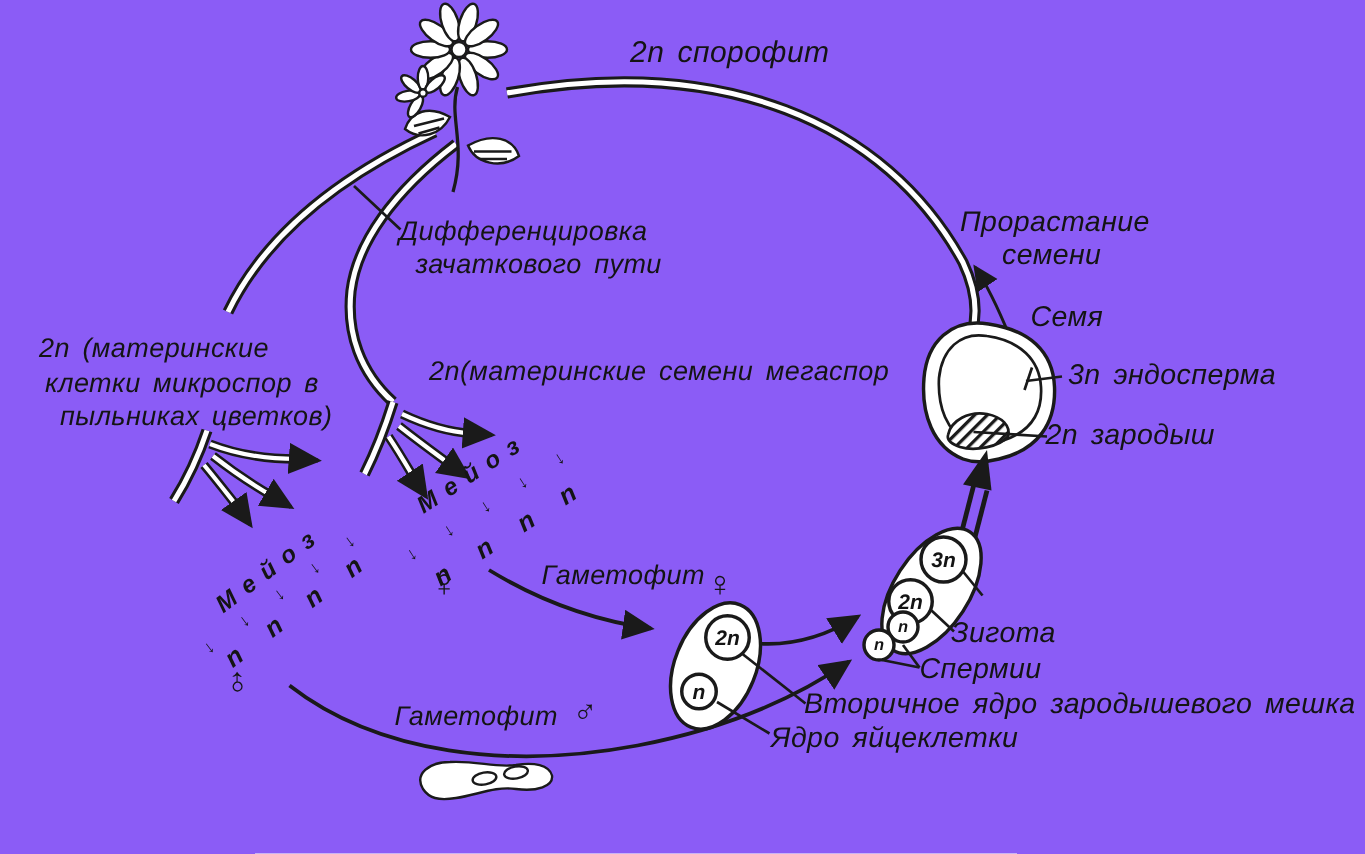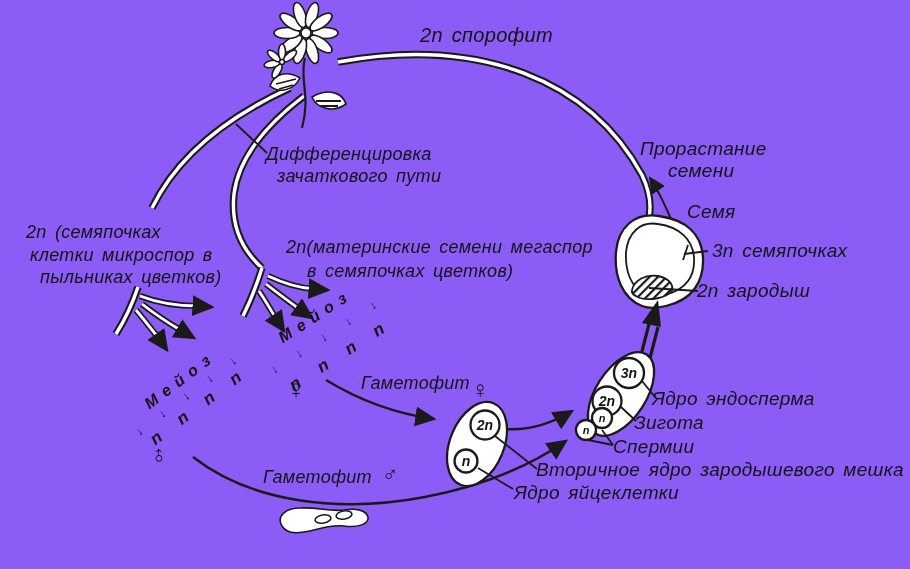--- a/index.html
+++ b/index.html
@@ -164,29 +164,28 @@
 
   <span class="lbl big" style="left:420px;top:24px;">2n спорофит</span>
 
   <span class="lbl" style="left:266px;top:144px;text-align:center;">Дифференцировка</span>
   <span class="lbl md" style="left:640px;top:138px;">Прорастание</span>
 
   <span class="lbl" style="left:277px;top:166px;">зачаткового пути</span>
   <span class="lbl md" style="left:668px;top:160px;">семени</span>
 
   <span class="lbl md" style="left:687px;top:201px;">Семя</span>
-  <span class="lbl md" style="left:712px;top:240px;">3n семяпочках</span>
+  <span class="lbl md" style="left:712px;top:240px;">3n эндосперма</span>
   <span class="lbl md" style="left:697px;top:280px;">2n зародыш</span>
 
-  <span class="lbl" style="left:26px;top:222px;">2n (семяпочках</span>
+  <span class="lbl" style="left:26px;top:222px;">2n (материнские</span>
   <span class="lbl" style="left:30px;top:245px;">клетки микроспор в</span>
   <span class="lbl" style="left:40px;top:267px;">пыльниках цветков)</span>
 
   <span class="lbl" style="left:286px;top:237px;">2n(материнские семени мегаспор</span>
-  <span class="lbl" style="left:307px;top:261px;">в семяпочках цветков)</span>
 
   <div class="meio" style="left:190px;top:393px;transform:translate(-50%,-50%) rotate(-37deg);line-height:16px;">
     <div class="wrow">Мейоз</div>
     <div class="arow">↓ ↓ ↓ ↓ ↓</div>
     <div class="srow">n n n n</div>
   </div>
   <div class="meio" style="left:328px;top:335px;transform:translate(-50%,-50%) rotate(-33deg);line-height:23px;">
     <div class="wrow">Мейоз</div>
     <div class="arow">↓ ↓ ↓ ↓ ↓</div>
     <div class="srow">n n n n</div>
@@ -202,19 +201,18 @@
   <span class="sym" style="left:390px;top:475px;font-size:22px;">♂</span>
 
 
   <span class="cv" style="left:485px;top:425px;">2n</span>
   <span class="cv" style="left:466px;top:461px;">n</span>
   <span class="cv" style="left:629px;top:373px;">3n</span>
   <span class="cv" style="left:607px;top:401px;">2n</span>
   <span class="cv cvs" style="left:602px;top:418px;">n</span>
   <span class="cv cvs" style="left:586px;top:430px;">n</span>
 
-  <span class="lbl md" style="left:652px;top:388px;">Ядро эндосперма</span>
   <span class="lbl md" style="left:634px;top:412px;">Зигота</span>
   <span class="lbl md" style="left:613px;top:436px;">Спермии</span>
   <span class="lbl md" style="left:536px;top:459px;">Вторичное ядро зародышевого мешка</span>
   <span class="lbl md" style="left:514px;top:482px;">Ядро яйцеклетки</span>
 
 </div>
 
 </body></html>

